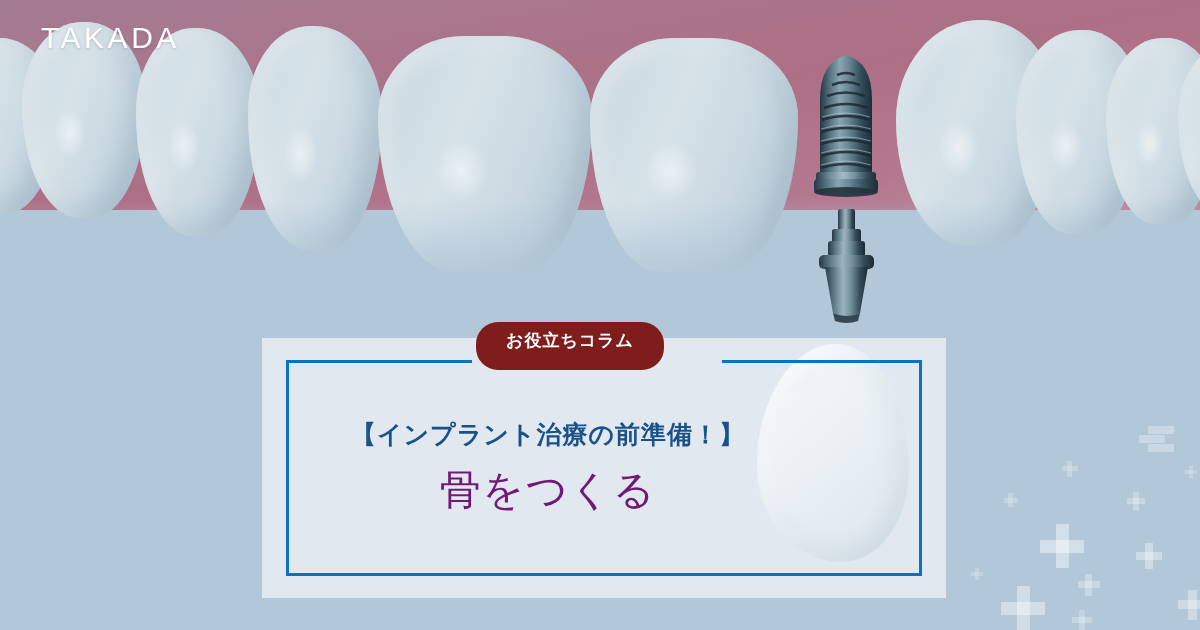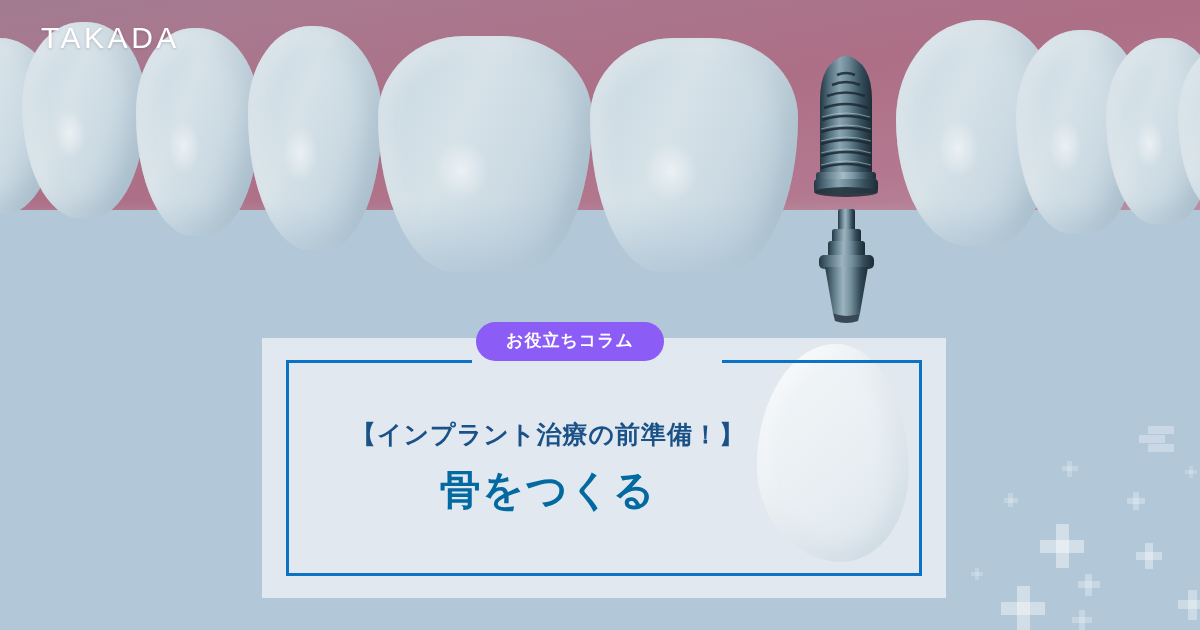--- a/index.html
+++ b/index.html
@@ -76,42 +76,42 @@
   #card-tooth {
     position:absolute; left:495px; top:6px; width:152px; height:218px;
     background:linear-gradient(140deg,#f4f7f9 0%,#eef3f6 35%,#e6edf2 70%,#dde6ed 100%);
     border-radius:52% 48% 44% 56% / 56% 58% 42% 44%;
     opacity:0.92;
     box-shadow:inset -8px -10px 24px rgba(150,175,195,0.28),
                inset 6px 8px 20px rgba(255,255,255,0.85);
   }
   #badge {
     position:absolute; left:476px; top:322px;
-    padding:7px 30px 9px;
-    background:#8b5cf6;
+    padding:7px 30px 18px;
+    background:#7f1d1d;
     border-radius:22px;
     color:#ffffff;
     font-size:17px; font-weight:bold; letter-spacing:1px;
     white-space:nowrap;
     z-index:6;
   }
   #card-text {
     position:absolute; left:0; top:0; width:572px; height:260px;
     display:flex; flex-direction:column; align-items:center;
     justify-content:center;
     z-index:4;
   }
   #eyebrow {
     color:#1a5288;
     font-size:25px; font-weight:bold; letter-spacing:1px;
     margin-bottom:12px;
   }
   .headline {
-    color:#0369a1;
-    font-size:41px; font-weight:bold; letter-spacing:1.5px;
+    color:#701a75;
+    font-size:41px; font-weight:normal; letter-spacing:1.5px;
     line-height:1.33;
   }
 
   
   #logo {
     position:absolute; left:22px; top:16px;
     color:#ffffff; z-index:8;
     font-size:30px; letter-spacing:3.5px; line-height:1.45;
     font-weight:400;
     text-shadow:0 1px 3px rgba(90,60,80,0.25);

